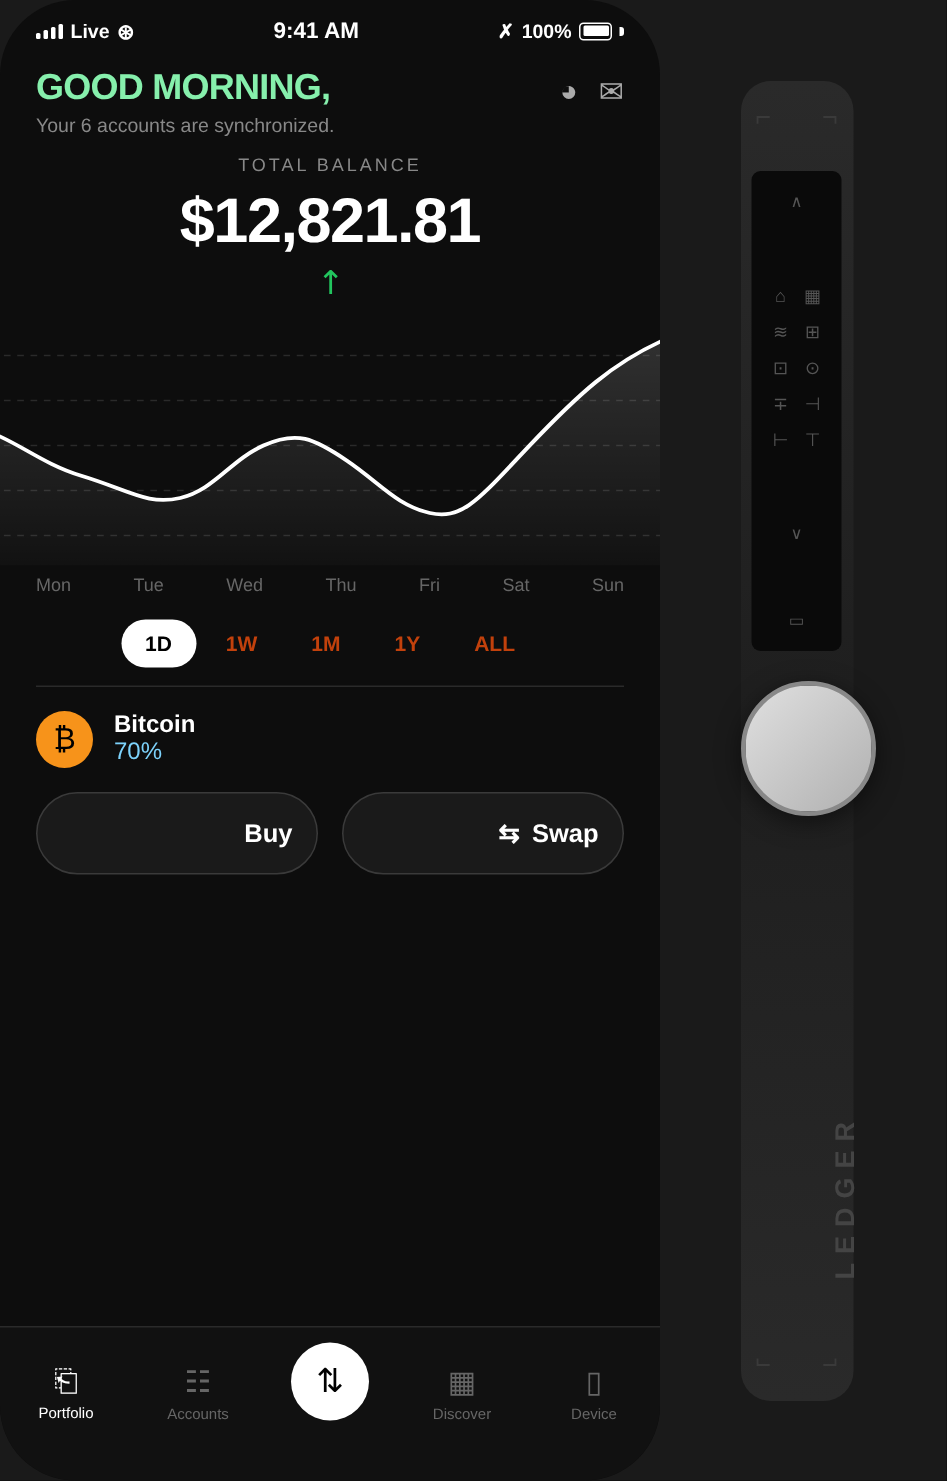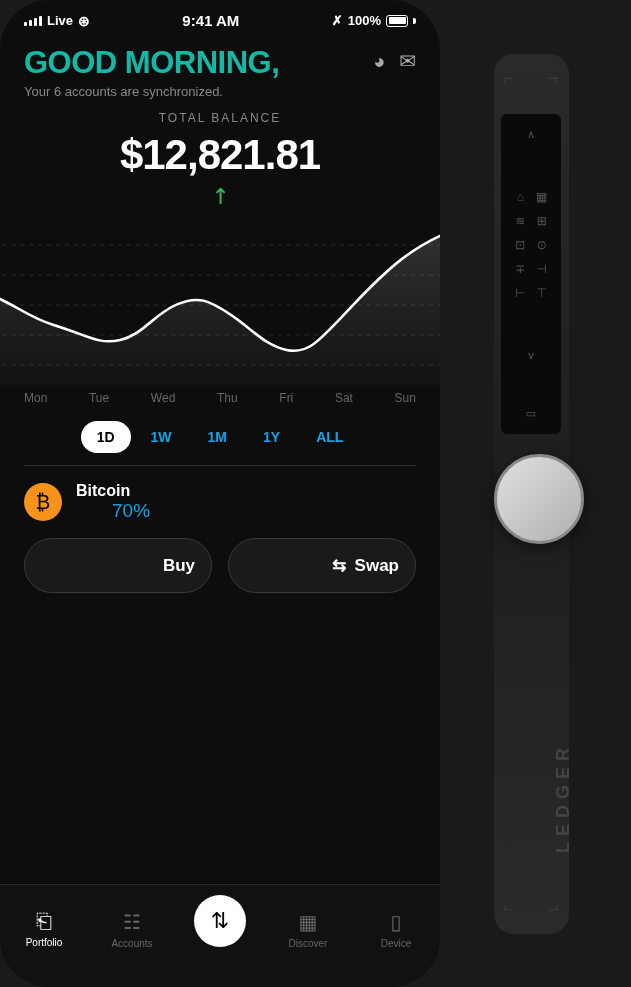--- a/index.html
+++ b/index.html
@@ -78,22 +78,22 @@
 
     
     .header {
       display: flex;
       justify-content: space-between;
       align-items: flex-start;
       margin-bottom: 8px;
       padding: 10px 0 4px;
     }
     .greeting-title {
-      color: #14b8a6;
-      font-size: 31px;
+      color: #86efac;
+      font-size: 24px;
       font-weight: 700;
       letter-spacing: -0.5px;
     }
     .greeting-sub {
       color: #888;
       font-size: 13px;
       margin-top: 3px;
     }
     .header-icons { display: flex; gap: 14px; align-items: center; margin-top: 4px; }
     .header-icon {
@@ -158,21 +158,21 @@
       display: flex;
       justify-content: center;
       gap: 4px;
       margin: 6px 0 12px;
     }
     .period-btn {
       padding: 8px 16px;
       border-radius: 20px;
       border: none;
       background: transparent;
-      color: #0ea5e9;
+      color: #c2410c;
       font-size: 14px;
       font-weight: 600;
       cursor: pointer;
     }
     .period-btn.active {
       background: #fff;
       color: #000;
     }
 
     
@@ -200,21 +200,21 @@
     .asset-icon {
       width: 38px; height: 38px;
       border-radius: 50%;
       background: #f7931a;
       display: flex; align-items: center; justify-content: center;
       font-size: 20px;
       flex-shrink: 0;
     }
     .asset-info { flex: 1; }
     .asset-name { color: #fff; font-size: 16px; font-weight: 700; }
-    .asset-pct { color: #0ea5e9; font-size: 19px; margin-left: 36px; }
+    .asset-pct { color: #7dd3fc; font-size: 16px; }
     .asset-amounts { text-align: right; }
     .asset-crypto { color: #fff; font-size: 14px; font-weight: 500; }
     .asset-fiat { color: #888; font-size: 13px; }
 
     
     .action-buttons {
       display: flex;
       gap: 16px;
       margin: 16px 0 0;
     }

